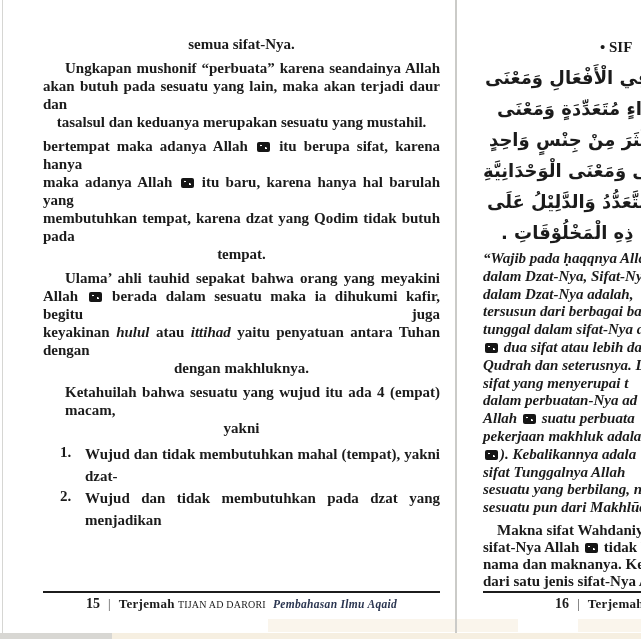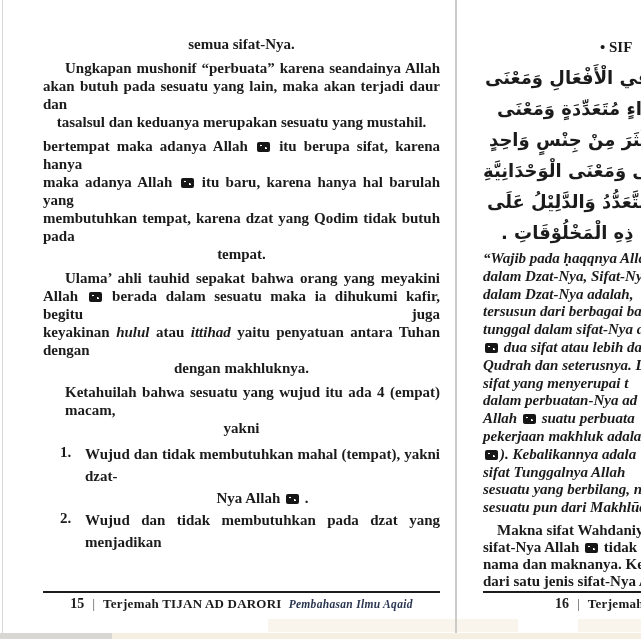--- a/index.html
+++ b/index.html
@@ -32,21 +32,21 @@
   
   .pfooter{position:absolute;top:591px;z-index:3;}
   .lp-footer{left:43px;width:397px;}
   .rp-footer{left:483px;width:400px;}
   .prule{border-top:2px solid #1c1c1c;}
   .fline{margin-top:3px;font-size:12.5px;line-height:16px;text-align:center;white-space:nowrap;}
   .rp-footer .fline{text-align:left;padding-left:72px;}
   .fnum{font-weight:700;font-size:14px;}
   .fsep{color:#444;font-weight:400;padding:0 5px;}
   .fseries{font-size:13px;font-weight:600;letter-spacing:.3px;}
-  .ftitle{font-weight:700;font-size:13px;letter-spacing:.2px;}
+  .ftitle{font-weight:400;font-size:10px;letter-spacing:.2px;}
   .fsub{font-style:italic;font-size:11.5px;font-weight:600;color:#2a3550;letter-spacing:.3px;padding-left:4px;}
   
   .rp{position:absolute;left:470px;top:0;width:430px;height:639px;background:#fff;}
   .rp-inner{padding-left:13px;}
   .rp-heading{margin-top:38px;padding-left:117px;font-size:15px;font-weight:700;white-space:nowrap;line-height:18px;}
   .ar-block{margin-top:6px;}
   .ar{direction:rtl;text-align:left;white-space:nowrap;font-family:"DejaVu Sans",sans-serif;
       font-weight:700;font-size:18px;line-height:31px;}
   .ar.off0{padding-left:2px;}  .ar.off1{padding-left:14px;} .ar.off2{padding-left:6px;}
   .ar.off3{padding-left:0;}    .ar.off4{padding-left:4px;}  .ar.off5{padding-left:18px;}
@@ -104,21 +104,20 @@
   <div class="para">
     <div class="ln j ind">Ketahuilah bahwa sesuatu yang wujud itu ada 4 (empat) macam,</div>
     <div class="ln">yakni</div>
   </div>
 
   <div class="list">
     <div class="li">
       <div class="num">1.</div>
       <div class="lt">
         <div class="ln j">Wujud dan tidak membutuhkan mahal (tempat), yakni dzat-</div>
-        <div class="ln">Nya Allah <span class="allah"></span> .</div>
       </div>
     </div>
     <div class="li">
       <div class="num">2.</div>
       <div class="lt">
         <div class="ln j">Wujud dan tidak membutuhkan pada dzat yang menjadikan</div>
 
       </div>
     </div>
 

